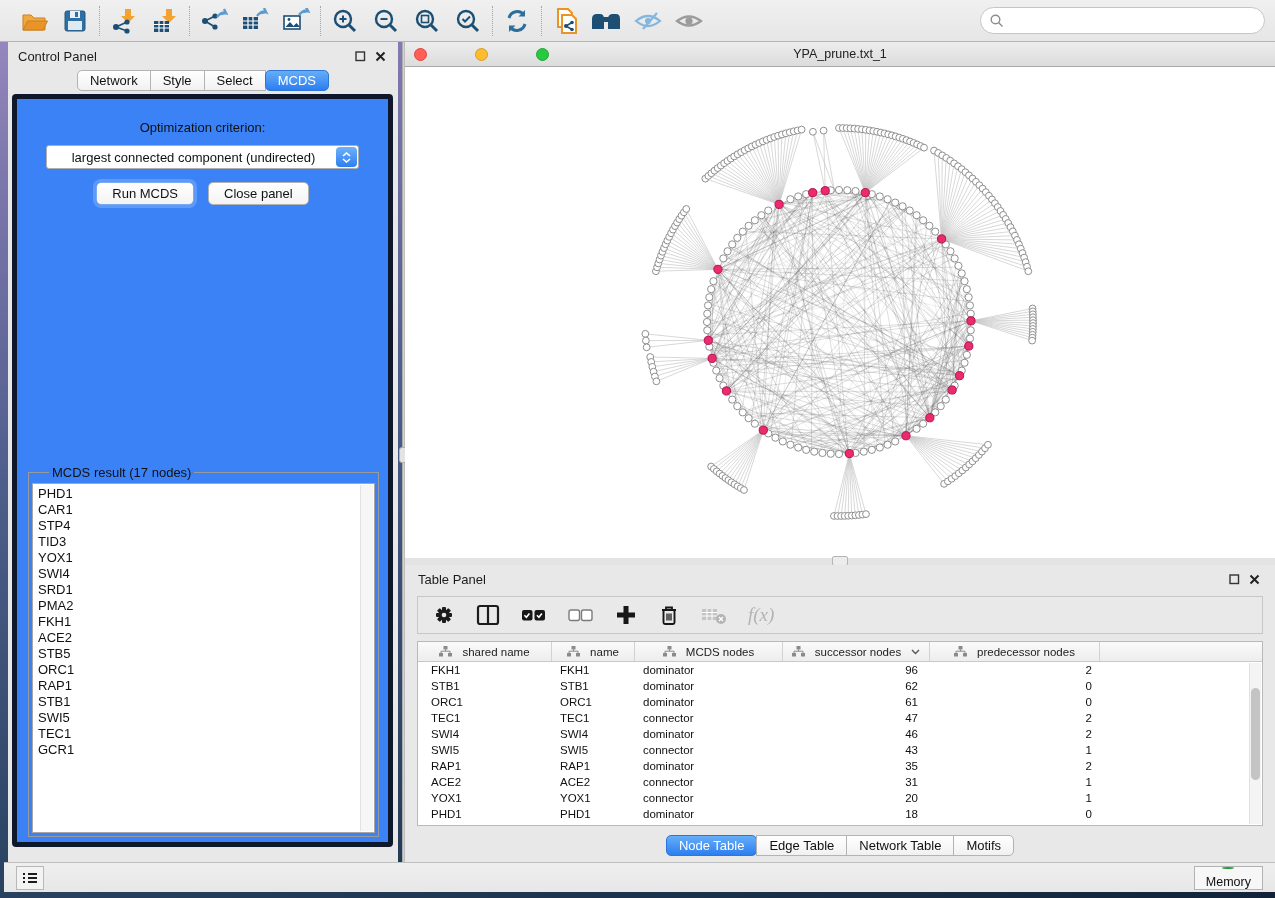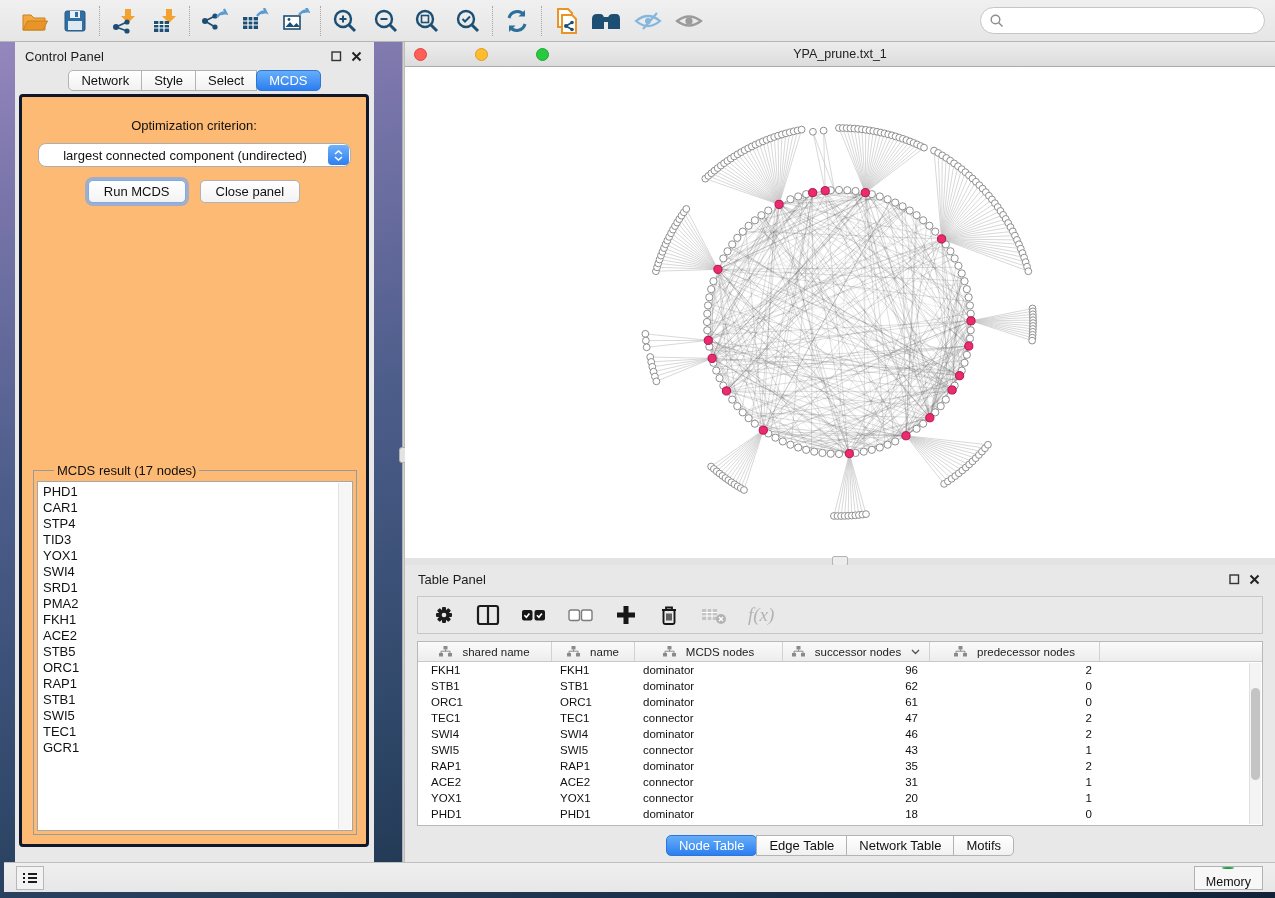--- a/index.html
+++ b/index.html
@@ -13,40 +13,40 @@
   .toolbar { position:absolute; left:0; top:0; width:1275px; height:42px;
     background:linear-gradient(#f0f0f0,#e6e6e6); border-bottom:1px solid #b4b4b4;
     display:flex; align-items:center; padding:0 10px; }
   .tgroup { display:flex; align-items:center; gap:9px; padding:0 8px; }
   .tsep { width:0; height:30px; border-left:1px dotted #a5a5a5; }
   .tbtn { width:32px; height:32px; display:flex; align-items:center; justify-content:center; }
   .search { margin-left:auto; width:285px; height:27px; background:#fff; border:1px solid #c5c5c5;
     border-radius:14px; display:flex; align-items:center; gap:5px; padding:0 9px; }
   .search input { border:0; outline:0; background:transparent; flex:1; font:13px "Liberation Sans",sans-serif; }
   
-  .control-panel { position:absolute; left:15px; top:42px; width:359px; height:820px; background:#e8e8e8; }
+  .control-panel { position:absolute; left:8px; top:42px; width:390px; height:820px; background:#e8e8e8; }
   .v-divider { position:absolute; left:402px; top:42px; width:3px; height:820px;
     background:#d2d2d2; border-left:1px solid #adadad; border-right:1px solid #bdbdbd; }
   .v-handle { position:absolute; left:-4px; top:405px; width:9px; height:16px; background:#e3e3e3;
     border:1px solid #b0b0b0; border-radius:3px; }
   .panel-header { height:28px; display:flex; align-items:center; padding:0 10px; font-size:13px; color:#1c1c1c; }
   .panel-header .sp { flex:1; }
   .phbtn { width:16px; height:16px; display:flex; align-items:center; justify-content:center; margin-left:4px; }
   .cp-tabs { display:flex; justify-content:center; position:relative; z-index:2; height:21px; }
   .cp-tab, .tp-tab { font-size:13px; padding:2px 12px; background:linear-gradient(#ffffff,#f1f1f1);
     border:1px solid #b3b3b3; margin-left:-1px; color:#111; height:21px; line-height:16px; }
   .cp-tab:first-child, .tp-tab:first-child { border-radius:5px 0 0 5px; margin-left:0; }
   .cp-tab:last-child, .tp-tab:last-child { border-radius:0 5px 5px 0; }
   .cp-tab.selected, .tp-tab.selected { background:linear-gradient(#66aef9,#2c7ef0);
     border-color:#2d75d8; color:#fff; border-radius:5px; }
   .cp-card { position:absolute; left:4px; right:5px; top:52px; height:753px;
-    background:#fdba74; border:3px solid #0f172a; border-radius:4px; }
+    background:#3b82f6; border:5px solid #0f172a; border-radius:4px; }
   .opt-label { text-align:center; margin-top:21px; font-size:13px; color:#111; }
   .combo { width:313px; height:24px; margin:10px auto 0 auto; background:#fff; border:1px solid #aeaeae;
-    border-radius:8px; display:flex; align-items:center; position:relative;justify-content:center; }
+    border-radius:3px; display:flex; align-items:center; position:relative;justify-content:center; }
   .combo-text { flex:1; text-align:center; font-size:13px; color:#111; padding-right:18px; }
   .combo-btn { position:absolute; right:1px; top:1px; width:21px; height:20px; border-radius:4px;
     background:linear-gradient(#6fb2fb,#2d7ef0); display:flex; flex-direction:column;
     align-items:center; justify-content:center; gap:1px; }
   .btn-row { display:flex; justify-content:center; gap:14px; margin-top:13px; }
   .mac-btn { font-size:13px; color:#111; background:linear-gradient(#ffffff,#f3f3f3);
     border:1px solid #b2b2b2; border-radius:5px; padding:3px 15px; }
   .mac-btn.focused { box-shadow:0 0 0 3px rgba(112,168,250,0.65); border-color:#7aaaf0; }
   fieldset.mcds { position:absolute; left:11px; right:9px; top:366px; height:372px;
     border:1px solid #9a9a9a; padding:3px; }

